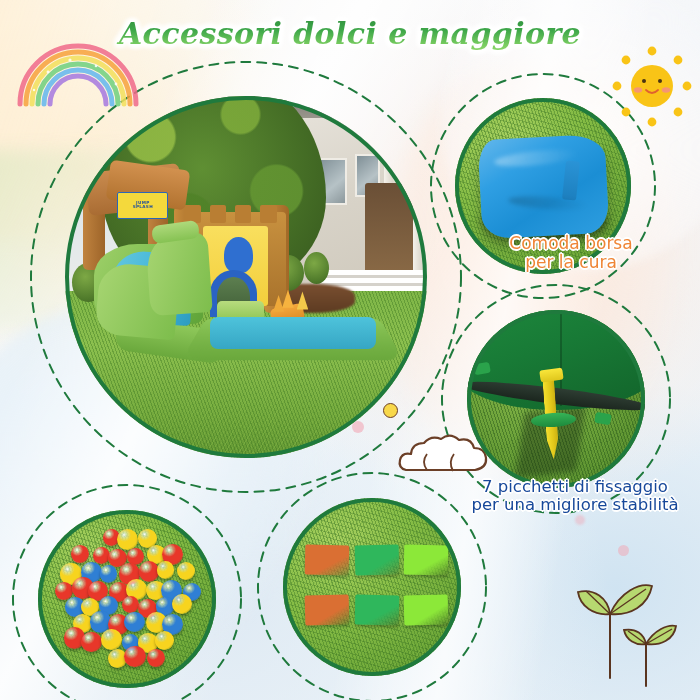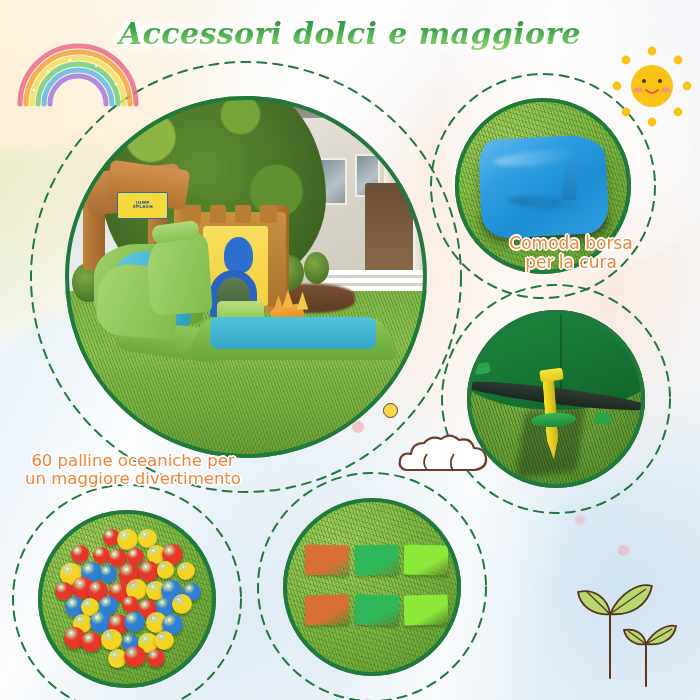--- a/index.html
+++ b/index.html
@@ -591,20 +591,22 @@
     <div class="tarp-seam"></div>
     <div class="tarp-edge"></div>
     <div class="clip-l"></div>
     <div class="clip-r"></div>
     <div class="peg"></div>
     <div class="peg-head"></div>
     <div class="peg-wing"></div>
   </div>
   <div class="panel-ring" id="stake-ring"></div>
 
+  <div class="cap" id="cap-stake">7 picchetti di fissaggio
+per una migliore stabilità</div>
 
   <div class="panel" id="balls">
     <div class="grass"></div>
     <div id="ball-field">
         <div class="ball" style="left: 64.9994px; top: 18.5496px; width: 17.2245px; height: 17.2245px; background: radial-gradient(circle at 34% 28%, rgb(255, 255, 255) 0%, rgba(255, 255, 255, 0.55) 9%, rgb(232, 55, 42) 34%, rgb(232, 55, 42) 68%, rgba(0, 0, 0, 0.35) 100%); box-shadow: rgba(0, 0, 0, 0.32) 0px 2px 3px;"></div>
         <div class="ball" style="left: 78.5696px; top: 19.1154px; width: 21.3516px; height: 21.3516px; background: radial-gradient(circle at 34% 28%, rgb(255, 255, 255) 0%, rgba(255, 255, 255, 0.55) 9%, rgb(247, 212, 31) 34%, rgb(247, 212, 31) 68%, rgba(0, 0, 0, 0.35) 100%); box-shadow: rgba(0, 0, 0, 0.32) 0px 2px 3px;"></div>
         <div class="ball" style="left: 100.466px; top: 19.3897px; width: 18.681px; height: 18.681px; background: radial-gradient(circle at 34% 28%, rgb(255, 255, 255) 0%, rgba(255, 255, 255, 0.55) 9%, rgb(247, 212, 31) 34%, rgb(247, 212, 31) 68%, rgba(0, 0, 0, 0.35) 100%); box-shadow: rgba(0, 0, 0, 0.32) 0px 2px 3px;"></div>
         <div class="ball" style="left: 33.3348px; top: 35.156px; width: 17.7999px; height: 17.7999px; background: radial-gradient(circle at 34% 28%, rgb(255, 255, 255) 0%, rgba(255, 255, 255, 0.55) 9%, rgb(232, 55, 42) 34%, rgb(232, 55, 42) 68%, rgba(0, 0, 0, 0.35) 100%); box-shadow: rgba(0, 0, 0, 0.32) 0px 2px 3px;"></div>
         <div class="ball" style="left: 54.8478px; top: 36.742px; width: 17.0962px; height: 17.0962px; background: radial-gradient(circle at 34% 28%, rgb(255, 255, 255) 0%, rgba(255, 255, 255, 0.55) 9%, rgb(232, 55, 42) 34%, rgb(232, 55, 42) 68%, rgba(0, 0, 0, 0.35) 100%); box-shadow: rgba(0, 0, 0, 0.32) 0px 2px 3px;"></div>
         <div class="ball" style="left: 70.2572px; top: 38.6146px; width: 18.4021px; height: 18.4021px; background: radial-gradient(circle at 34% 28%, rgb(255, 255, 255) 0%, rgba(255, 255, 255, 0.55) 9%, rgb(232, 55, 42) 34%, rgb(232, 55, 42) 68%, rgba(0, 0, 0, 0.35) 100%); box-shadow: rgba(0, 0, 0, 0.32) 0px 2px 3px;"></div>
@@ -645,22 +647,20 @@
         <div class="ball" style="left: 83.6668px; top: 123.598px; width: 17.1361px; height: 17.1361px; background: radial-gradient(circle at 34% 28%, rgb(255, 255, 255) 0%, rgba(255, 255, 255, 0.55) 9%, rgb(47, 127, 212) 34%, rgb(47, 127, 212) 68%, rgba(0, 0, 0, 0.35) 100%); box-shadow: rgba(0, 0, 0, 0.32) 0px 2px 3px;"></div>
         <div class="ball" style="left: 100.226px; top: 123.169px; width: 19.4309px; height: 19.4309px; background: radial-gradient(circle at 34% 28%, rgb(255, 255, 255) 0%, rgba(255, 255, 255, 0.55) 9%, rgb(247, 212, 31) 34%, rgb(247, 212, 31) 68%, rgba(0, 0, 0, 0.35) 100%); box-shadow: rgba(0, 0, 0, 0.32) 0px 2px 3px;"></div>
         <div class="ball" style="left: 117.228px; top: 121.449px; width: 18.9761px; height: 18.9761px; background: radial-gradient(circle at 34% 28%, rgb(255, 255, 255) 0%, rgba(255, 255, 255, 0.55) 9%, rgb(247, 212, 31) 34%, rgb(247, 212, 31) 68%, rgba(0, 0, 0, 0.35) 100%); box-shadow: rgba(0, 0, 0, 0.32) 0px 2px 3px;"></div>
         <div class="ball" style="left: 69.7371px; top: 139.163px; width: 19.0935px; height: 19.0935px; background: radial-gradient(circle at 34% 28%, rgb(255, 255, 255) 0%, rgba(255, 255, 255, 0.55) 9%, rgb(247, 212, 31) 34%, rgb(247, 212, 31) 68%, rgba(0, 0, 0, 0.35) 100%); box-shadow: rgba(0, 0, 0, 0.32) 0px 2px 3px;"></div>
         <div class="ball" style="left: 86.2026px; top: 135.695px; width: 21.3782px; height: 21.3782px; background: radial-gradient(circle at 34% 28%, rgb(255, 255, 255) 0%, rgba(255, 255, 255, 0.55) 9%, rgb(232, 55, 42) 34%, rgb(232, 55, 42) 68%, rgba(0, 0, 0, 0.35) 100%); box-shadow: rgba(0, 0, 0, 0.32) 0px 2px 3px;"></div>
         <div class="ball" style="left: 108.882px; top: 139.236px; width: 17.8165px; height: 17.8165px; background: radial-gradient(circle at 34% 28%, rgb(255, 255, 255) 0%, rgba(255, 255, 255, 0.55) 9%, rgb(232, 55, 42) 34%, rgb(232, 55, 42) 68%, rgba(0, 0, 0, 0.35) 100%); box-shadow: rgba(0, 0, 0, 0.32) 0px 2px 3px;"></div>
       </div>
   </div>
   <div class="panel-ring" id="balls-ring"></div>
 
-  <div class="cap" id="cap-balls">60 palline oceaniche per
-un maggiore divertimento</div>
 
   <div class="panel" id="repair">
     <div class="grass"></div>
     <div id="patch-field">
         <div class="patch" style="left: 22px; top: 47px; width: 44px; height: 30px; background: linear-gradient(150deg, rgb(218, 111, 51) 0%, rgb(218, 111, 51) 62%, rgba(0, 0, 0, 0.18) 100%); transform: rotate(1.2deg);"></div>
         <div class="patch" style="left: 72px; top: 47px; width: 44px; height: 30px; background: linear-gradient(150deg, rgb(47, 183, 92) 0%, rgb(47, 183, 92) 62%, rgba(0, 0, 0, 0.18) 100%); transform: rotate(-1.5deg);"></div>
         <div class="patch" style="left: 121px; top: 47px; width: 44px; height: 30px; background: linear-gradient(150deg, rgb(140, 232, 57) 0%, rgb(140, 232, 57) 62%, rgba(0, 0, 0, 0.18) 100%); transform: rotate(1.2deg);"></div>
         <div class="patch" style="left: 22px; top: 97px; width: 44px; height: 30px; background: linear-gradient(150deg, rgb(218, 111, 51) 0%, rgb(218, 111, 51) 62%, rgba(0, 0, 0, 0.18) 100%); transform: rotate(-1.5deg);"></div>
         <div class="patch" style="left: 72px; top: 97px; width: 44px; height: 30px; background: linear-gradient(150deg, rgb(47, 183, 92) 0%, rgb(47, 183, 92) 62%, rgba(0, 0, 0, 0.18) 100%); transform: rotate(1.2deg);"></div>
         <div class="patch" style="left: 121px; top: 97px; width: 44px; height: 30px; background: linear-gradient(150deg, rgb(140, 232, 57) 0%, rgb(140, 232, 57) 62%, rgba(0, 0, 0, 0.18) 100%); transform: rotate(-1.5deg);"></div>

